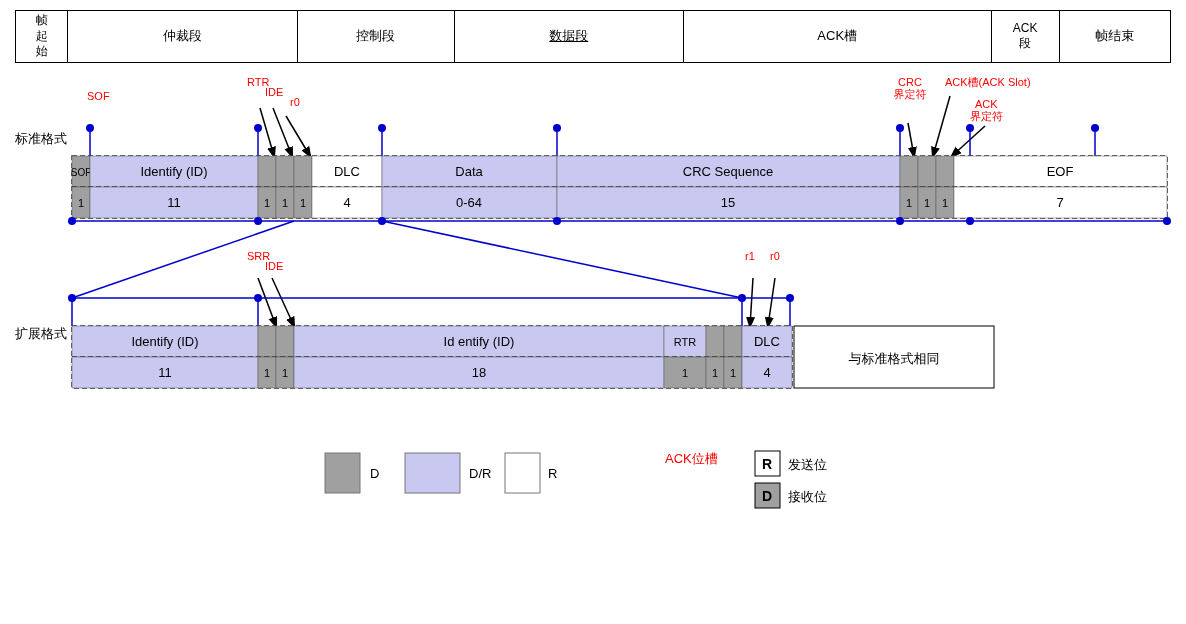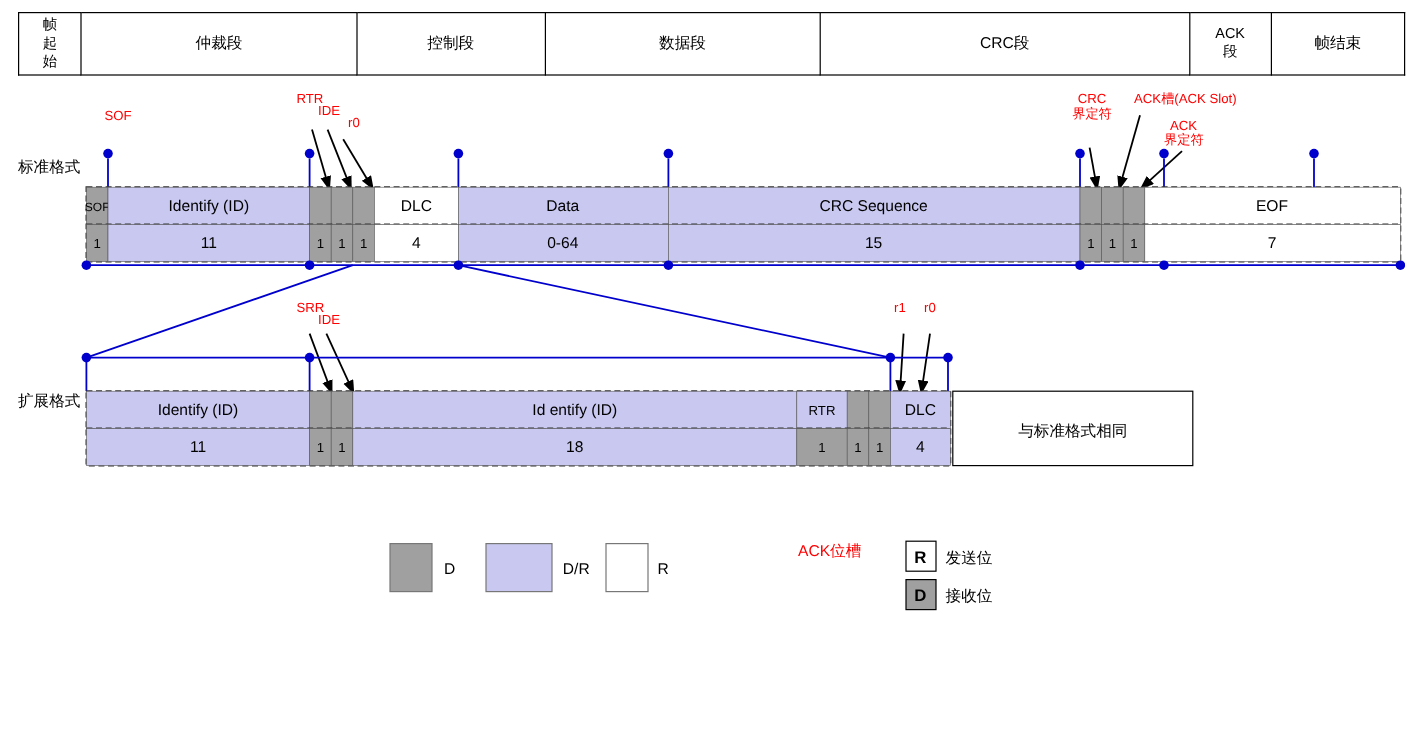--- a/index.html
+++ b/index.html
@@ -45,22 +45,22 @@
 <body>
 
 <div class="main-container">
 
   <table class="header-table">
     <tbody>
         <tr>
       <td style="width:40px; font-size:12px; line-height:1.3;">帧<br>起<br>始</td>
       <td style="width:175px;">仲裁段</td>
       <td style="width:120px;font-family:Liberation Mono, monospace;">控制段</td>
-      <td style="width:175px;">数据段</td>
-      <td style="width:235px;">CRC段</td>
+      <td style="width:175px;text-decoration:underline;">数据段</td>
+      <td style="width:235px;">ACK槽</td>
       <td style="width:52px; font-size:12px; line-height:1.3;">ACK<br>段</td>
       <td style="width:85px;margin-top:32px;">帧结束</td>
     </tr>
   </tbody>
     </table>
 
   <svg id="main-diagram" viewBox="0 0 1156 470" xmlns="http://www.w3.org/2000/svg" style="font-family: Arial, sans-serif;">
 
     <text x="0" y="75" font-size="13">标准格式</text>
 

